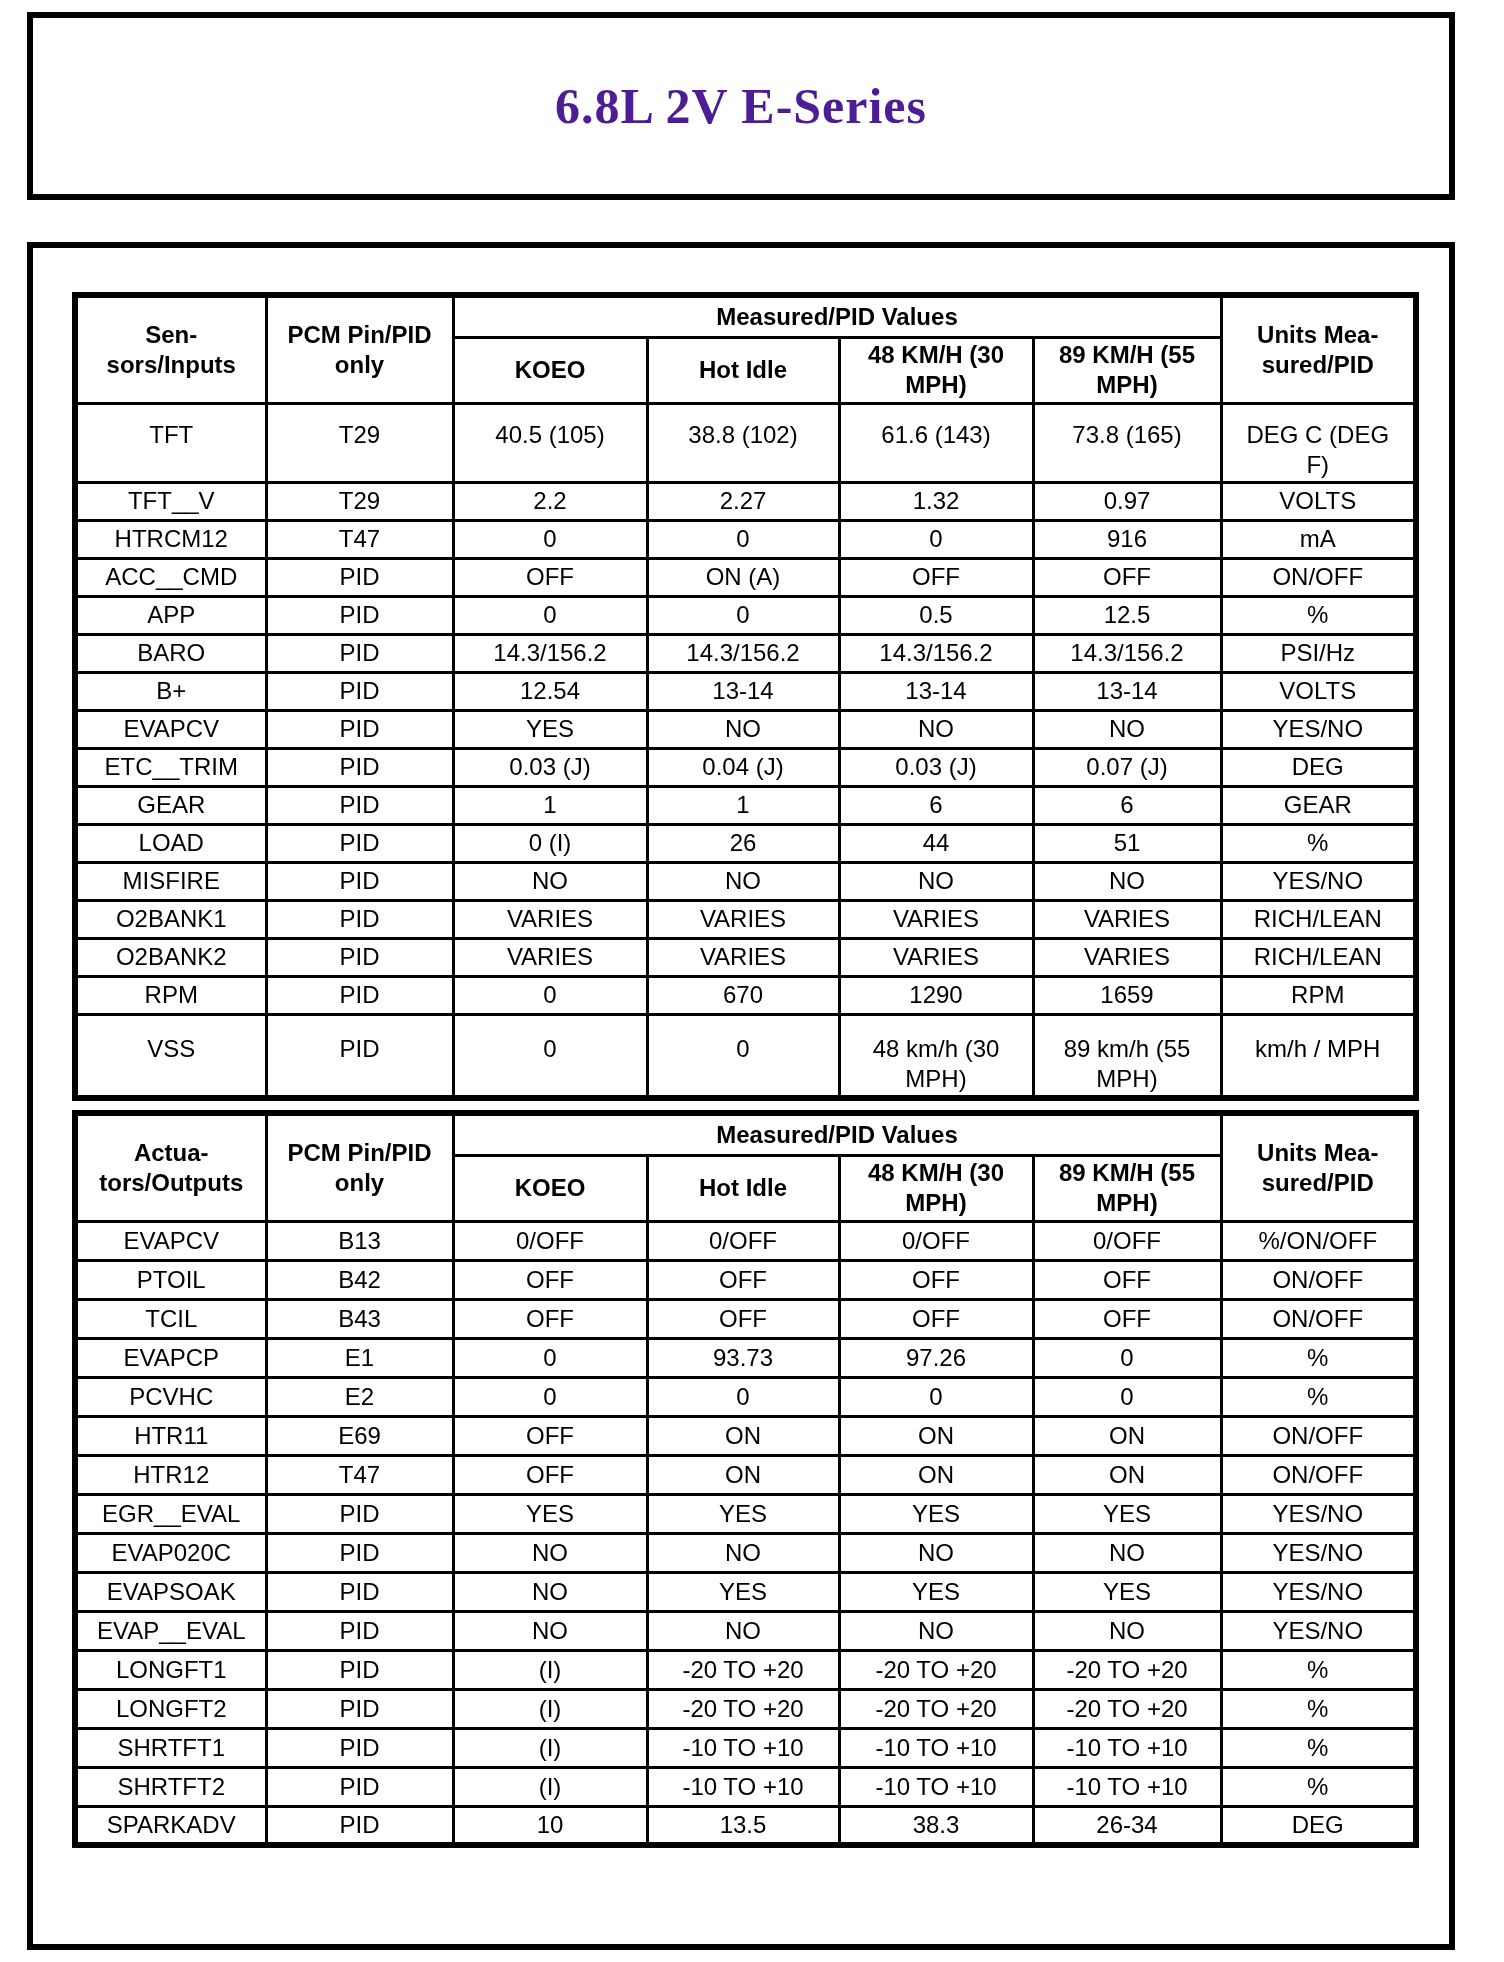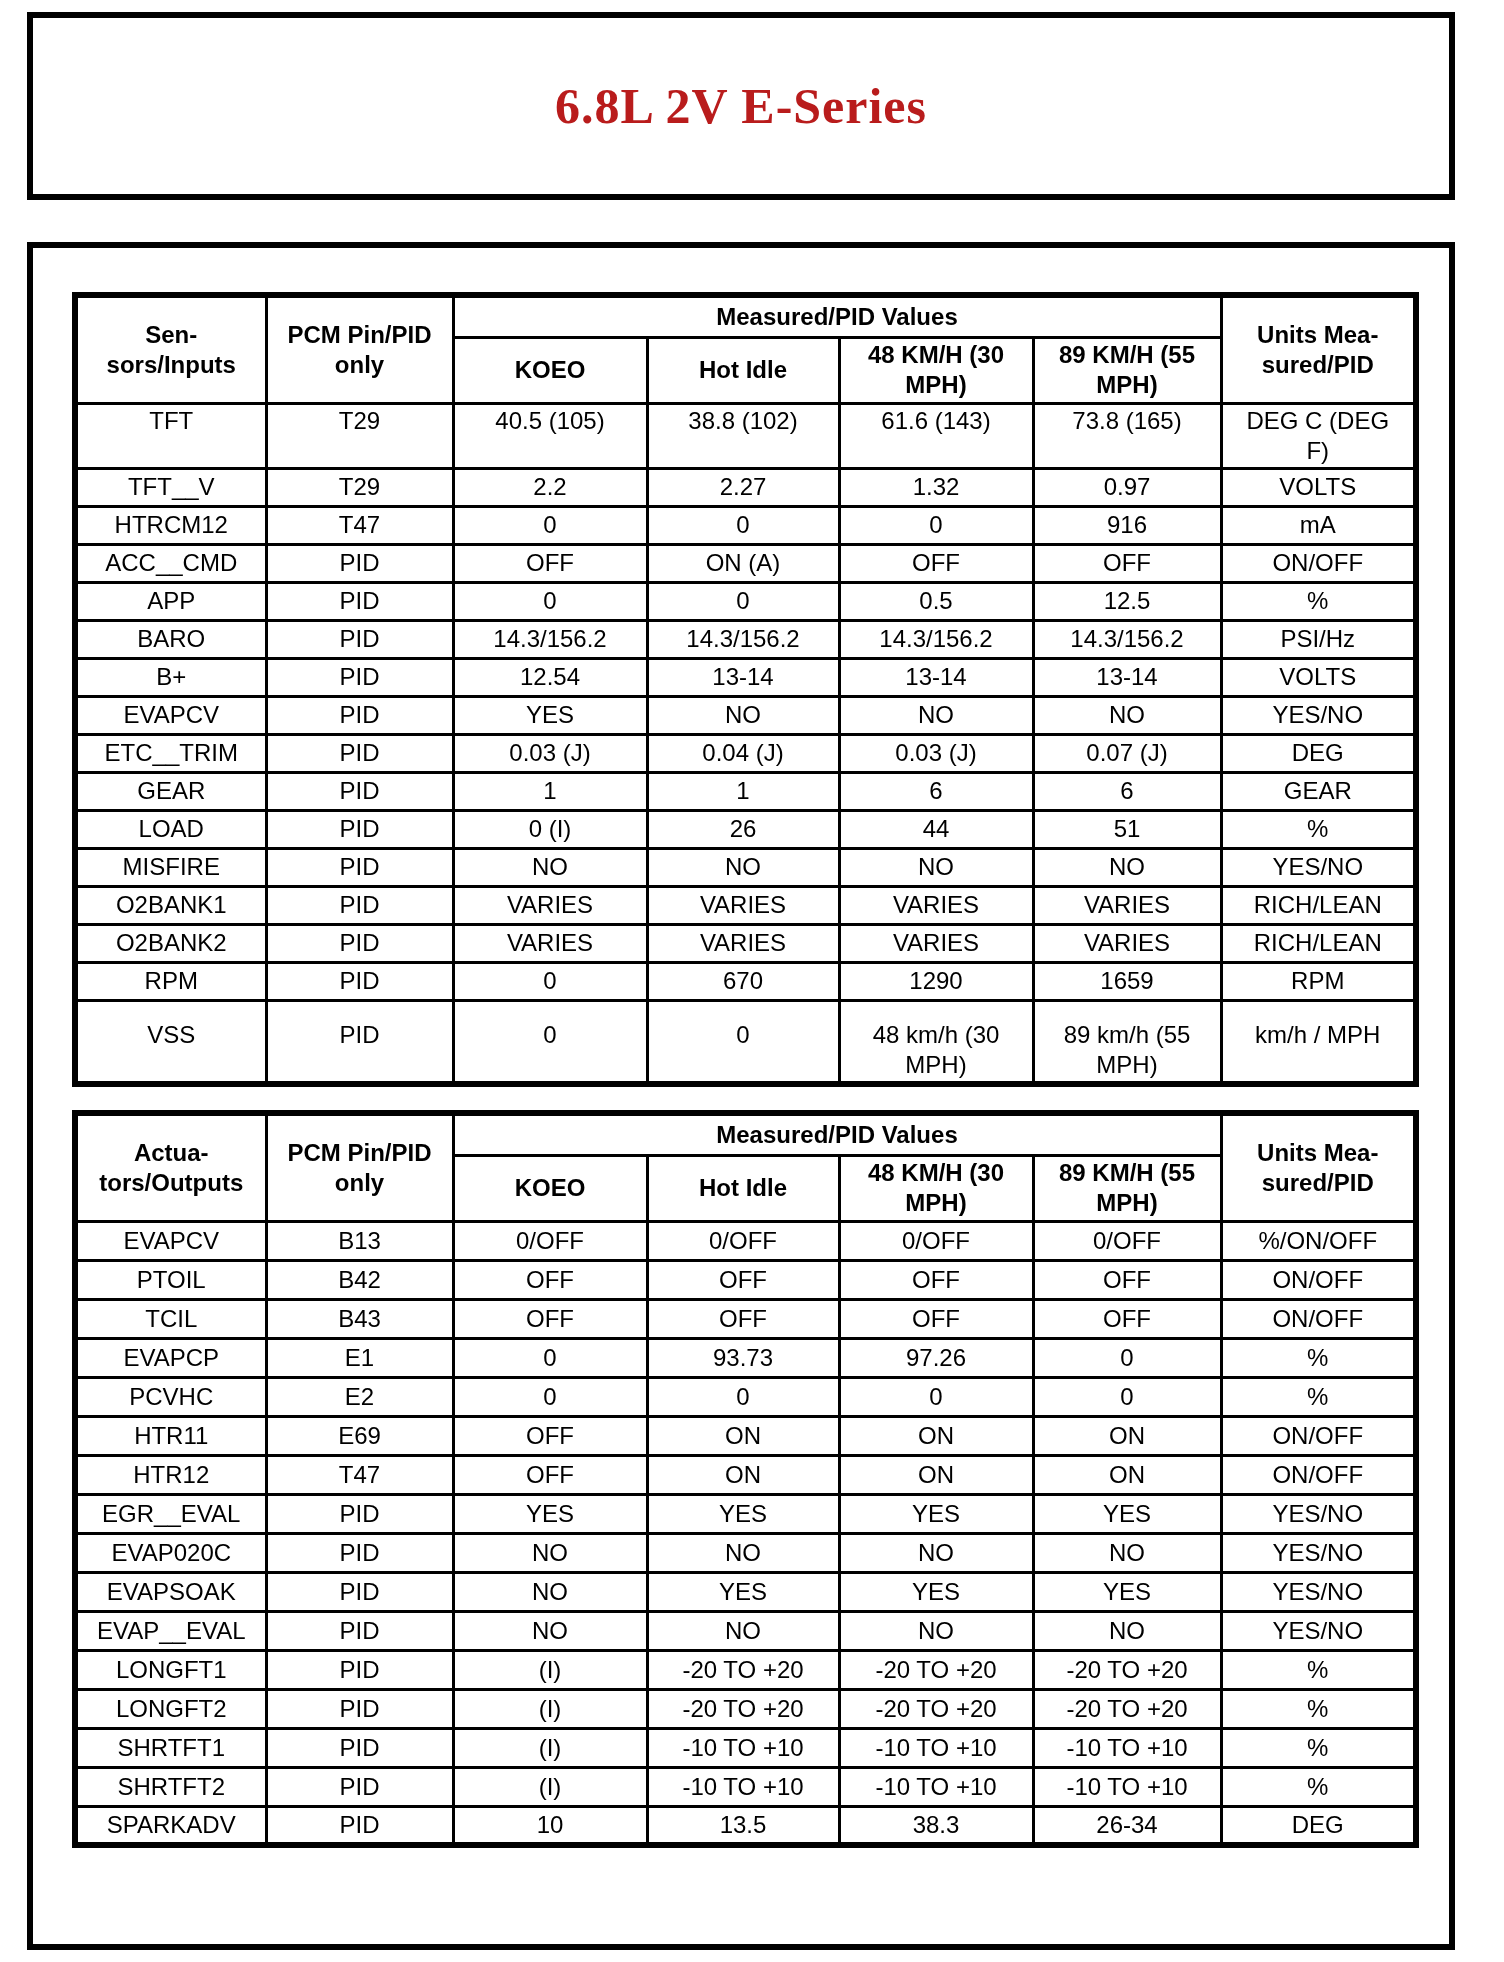--- a/index.html
+++ b/index.html
@@ -7,21 +7,21 @@
     position:relative; width:1504px; height:1962px; background:#fff;
     font-family:"Liberation Sans", sans-serif; color:#000; overflow:hidden;
   }
   .title-box {
     position:absolute; left:27px; top:12px; width:1428px; height:188px;
     border:6px solid #000; box-sizing:border-box;
     display:flex; align-items:center; justify-content:center;
   }
   .title-box h1 {
     margin:16px; font-family:"Liberation Serif", serif; font-weight:bold;
-    font-size:50px; letter-spacing:1px; color:#b91c1c;text-align:right;
+    font-size:50px; letter-spacing:1px; color:#4c1d95;text-align:right;
   }
   .content-box {
     position:absolute; left:27px; top:242px; width:1428px; height:1708px;
     border:6px solid #000; box-sizing:border-box;
   }
   table.data-table {
     position:absolute; border-collapse:collapse; table-layout:fixed;
     width:1341px; background:#fff; border:6px solid #000;margin-left:8px;
   }
   #table-0 { left:31px; top:44px; }
@@ -31,21 +31,21 @@
     white-space:pre-line; line-height:1.25; padding:1px 4px;
     overflow:hidden; box-sizing:border-box;
   }
   .data-table th { font-size:24px; font-weight:bold; }
   .data-table td { font-size:24px; font-weight:normal; }
   .spanner   { height:42px; border-bottom:3px solid #000; }
   .cond      { height:66px; vertical-align:bottom; padding-bottom:8px; border-bottom:6px solid #000; }
   .side-head { border-bottom:6px solid #000; }
   #table-0 td { height:38px; }
   #table-1 td { height:39px; }
-  tr.xl td { height:98px; vertical-align:top; padding-top:1px; }
+  tr.xl td { height:98px; vertical-align:top; padding-top:15px; }
   tr.lg td { height:76px; vertical-align:top; padding-top:18px; }
 </style>
 </head>
 <body>
 
 <div class="page">
   <div class="title-box">
     <h1>6.8L 2V E-Series</h1>
   </div>
   <div class="content-box">

